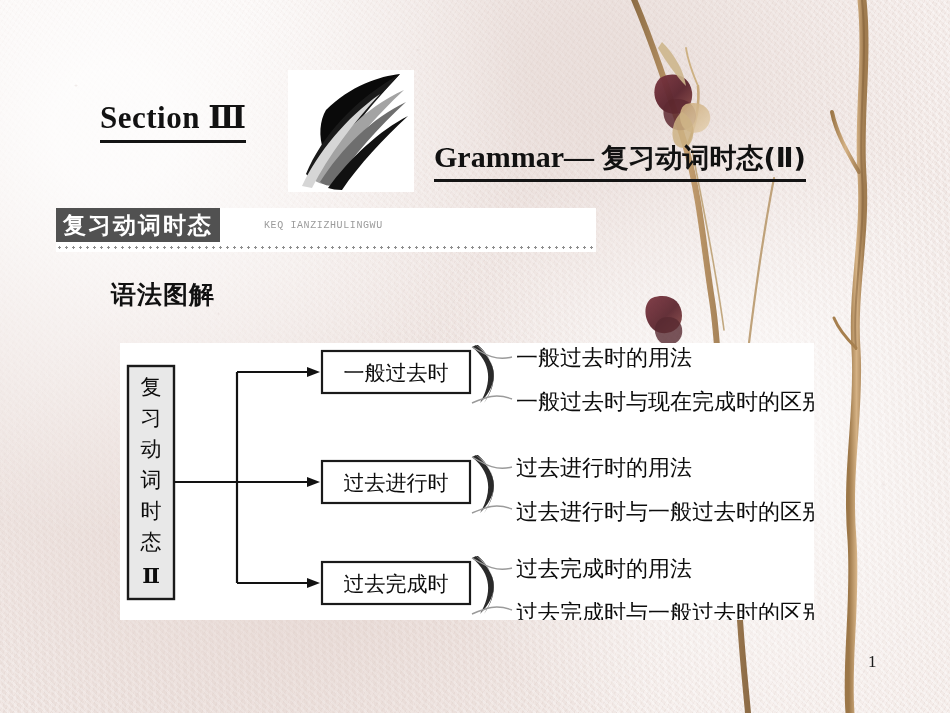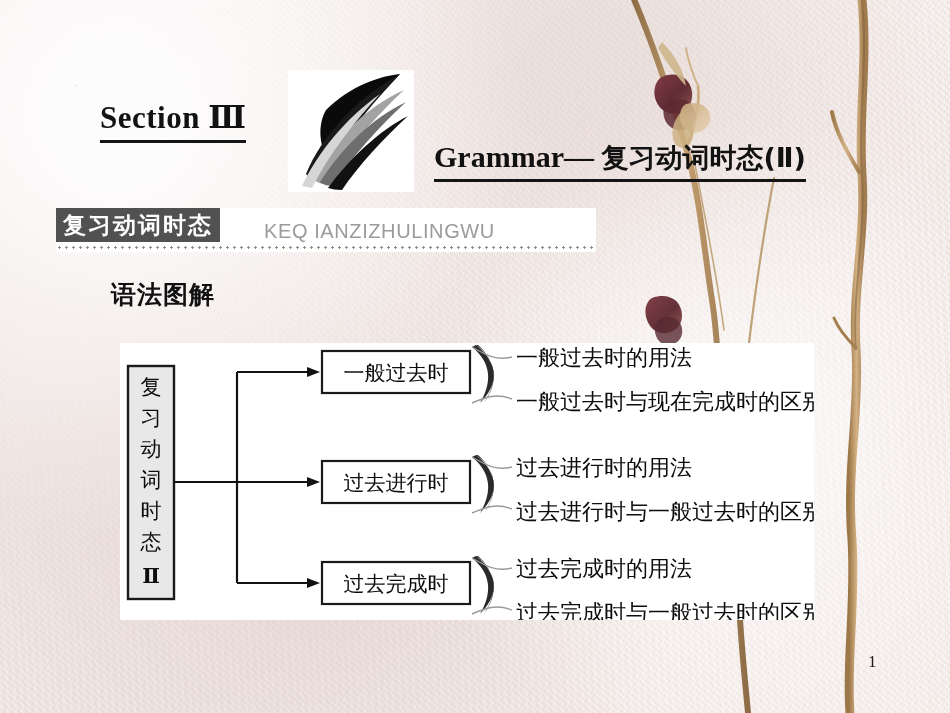--- a/index.html
+++ b/index.html
@@ -128,22 +128,22 @@
     font-weight: bold;
     font-size: 23px;
     letter-spacing: 2px;
     line-height: 34px;
     white-space: nowrap;
   }
   .banner-pinyin {
     position: absolute;
     left: 208px; top: 12px;
     color: #9b9b9b;
-    font-family: Liberation Sans, sans-serif;
-    font-size: 20px;
+    font-family: Liberation Mono, monospace;
+    font-size: 10px;
     letter-spacing: .6px;
     white-space: nowrap;
   }
   .banner-dots {
     position: absolute;
     left: 0; top: 38px;
     width: 540px; height: 3px;
     background-image: radial-gradient(circle, #8d8d8d 0 1.1px, rgba(0,0,0,0) 1.2px);
     background-size: 7px 3px;
     background-repeat: repeat-x;

